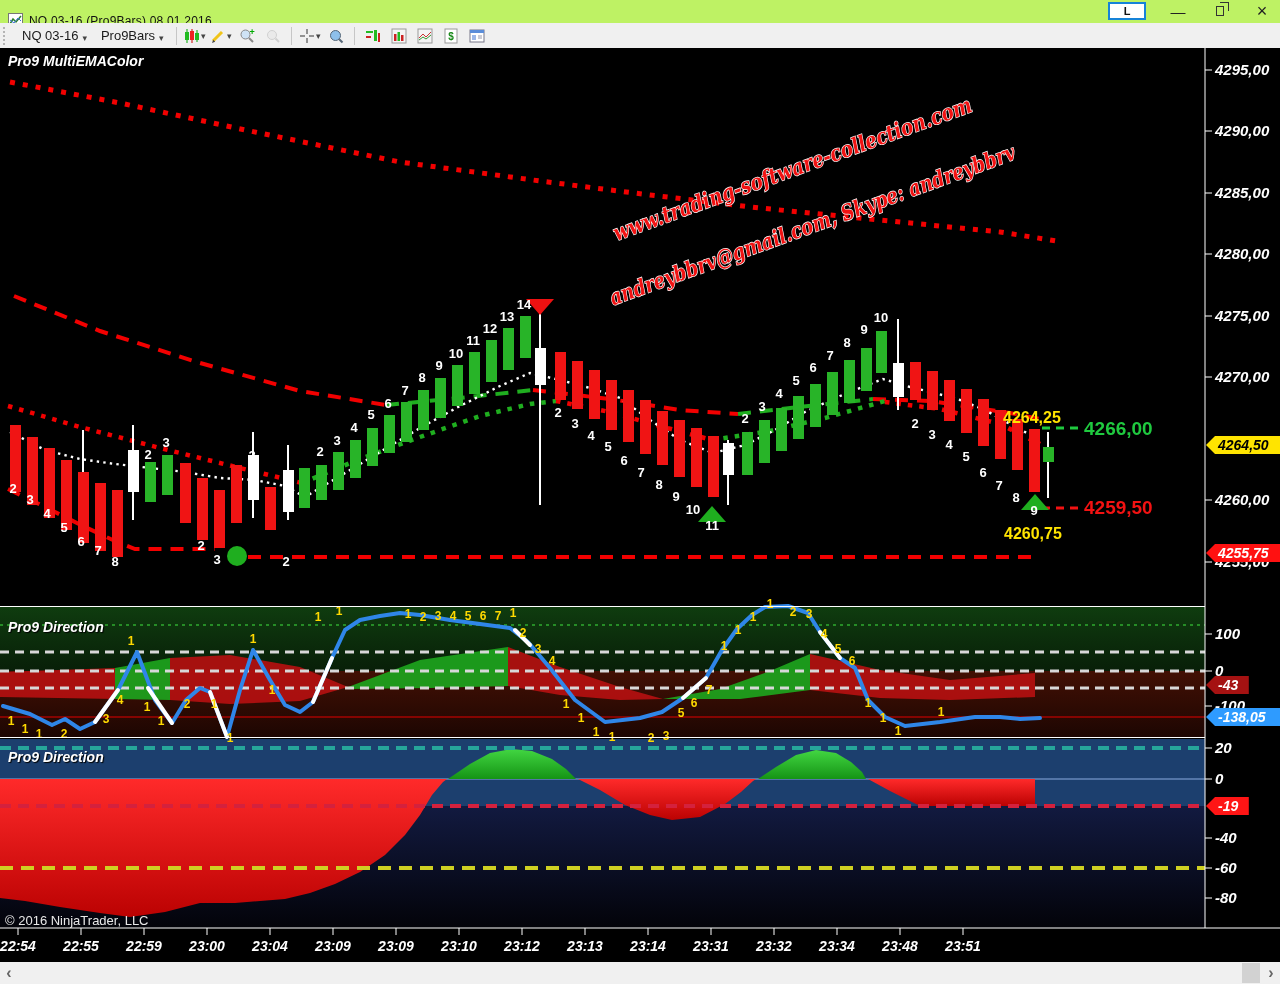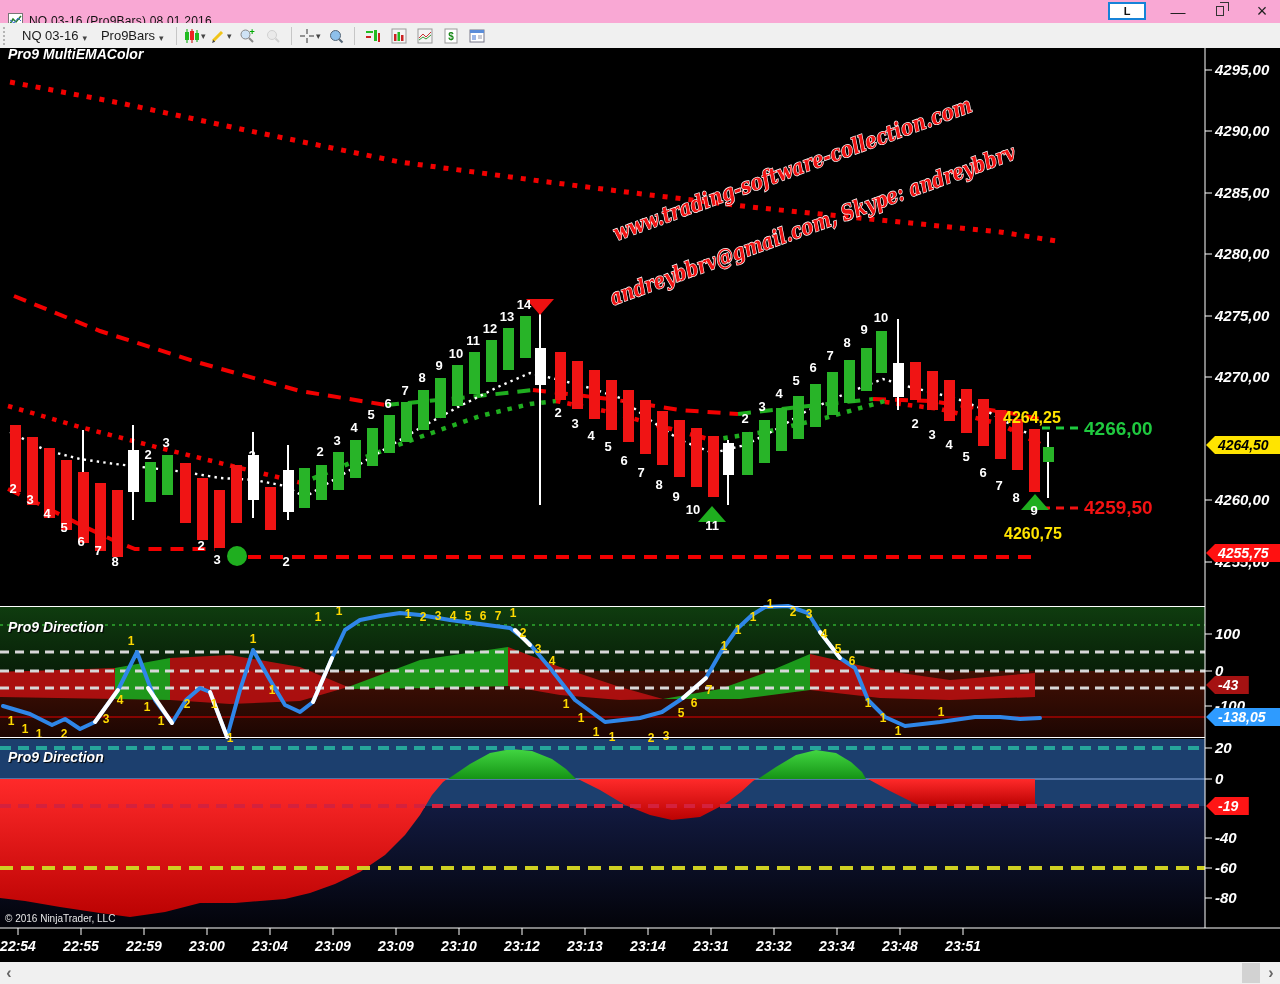--- a/index.html
+++ b/index.html
@@ -1,17 +1,17 @@
 <!DOCTYPE html>
 <html><head>
 <meta charset="utf-8">
 <style>
   html,body{margin:0;padding:0;background:#000;width:1280px;height:984px;overflow:hidden;
     font-family:"Liberation Sans",sans-serif;position:relative}
-  .titlebar{position:absolute;left:0;top:0;width:1280px;height:41px;background:#f9a8d4;
+  .titlebar{position:absolute;left:0;top:0;width:1280px;height:41px;background:#bef264;
     display:flex;align-items:center;font-size:12px;color:#111}
   .appicon{margin:0 6px 0 8px;display:inline-flex}
   .wtitle{font-size:12px;color:#111;letter-spacing:.2px}
   .wcontrols{position:absolute;right:8px;top:1px;display:flex;align-items:center;gap:22px}
   .lbtn{width:38px;height:18px;border:2px solid #1683d8;background:#fff;color:#111;
     font-weight:bold;font-size:11px;font-family:inherit;display:flex;align-items:center;justify-content:center}
   .wbtn{border:none;background:transparent;font-size:15px;color:#222;width:20px;height:20px;
     display:flex;align-items:center;justify-content:center;font-family:inherit}
   .rsq{width:8px;height:8px;border:1.5px solid #333;position:relative;display:inline-block}
   .rsq::before{content:'';position:absolute;left:2.5px;top:-5px;width:8px;height:8px;
@@ -22,21 +22,21 @@
   .tbtn{background:transparent;border:none;font-family:inherit;font-size:13px;color:#1a1a1a;
     display:flex;align-items:flex-end;gap:4px;padding:2px 7px;font-weight:500}
   .dd{font-size:9px;color:#444}
   .tsep{width:1px;height:18px;background:#c6c6c6;margin:0 5px}
   .ibtn{background:transparent;border:none;width:26px;height:22px;display:inline-flex;
     align-items:center;justify-content:center;padding:0}
   .ibtn.dis{opacity:.45}
   #chart{position:absolute;left:0;top:48px;background:#000}
   .ptitle{position:absolute;color:#fff;font-weight:bold;font-style:italic;font-size:14px;
     left:8px;text-shadow:1px 1px 1px #000;white-space:nowrap}
-  .copyright{position:absolute;left:5px;color:#e8e8e8;font-size:10px}
+  .copyright{position:absolute;left:5px;color:#e8e8e8;font-size:13px}
   .scrollbar{position:absolute;left:0;top:962px;width:1280px;height:22px;background:#f0f0f0;
     display:flex;align-items:center}
   .sb-arrow{border:none;background:transparent;color:#666;font-size:16px;font-weight:bold;
     width:18px;height:22px;display:flex;align-items:center;justify-content:center;font-family:inherit}
   .sb-spacer{flex:1}
   .sb-thumb{width:18px;height:20px;background:#d2d2d2;margin-right:2px}
   text.axis{font-family:"Liberation Sans",sans-serif;font-style:italic;font-weight:bold;
     font-size:15px;fill:#fff}
   text.tagtxt{font-family:"Liberation Sans",sans-serif;font-style:italic;font-weight:bold;font-size:14px}
   text.barnum{font-family:"Liberation Sans",sans-serif;font-weight:bold;font-size:13px;
@@ -510,21 +510,21 @@
       <text x="774" y="951" class="taxis">23:32</text>
       <line x1="837" x2="837" y1="928" y2="935" stroke="#fff"></line>
       <text x="837" y="951" class="taxis">23:34</text>
       <line x1="900" x2="900" y1="928" y2="935" stroke="#fff"></line>
       <text x="900" y="951" class="taxis">23:48</text>
       <line x1="963" x2="963" y1="928" y2="935" stroke="#fff"></line>
       <text x="963" y="951" class="taxis">23:51</text>
     </g>
 </svg>
 
-<div class="ptitle" style="top:46px">Pro9 MultiEMAColor</div>
+<div class="ptitle" style="top:53px">Pro9 MultiEMAColor</div>
 <div class="ptitle" style="top:619px">Pro9 Direction</div>
 <div class="ptitle" style="top:749px">Pro9 Direction</div>
 <div class="copyright" style="top:913px">© 2016 NinjaTrader, LLC</div>
 
 <div class="scrollbar">
   <button class="sb-arrow">‹</button>
   <span class="sb-spacer"></span>
   <span class="sb-thumb"></span>
   <button class="sb-arrow">›</button>
 </div>

